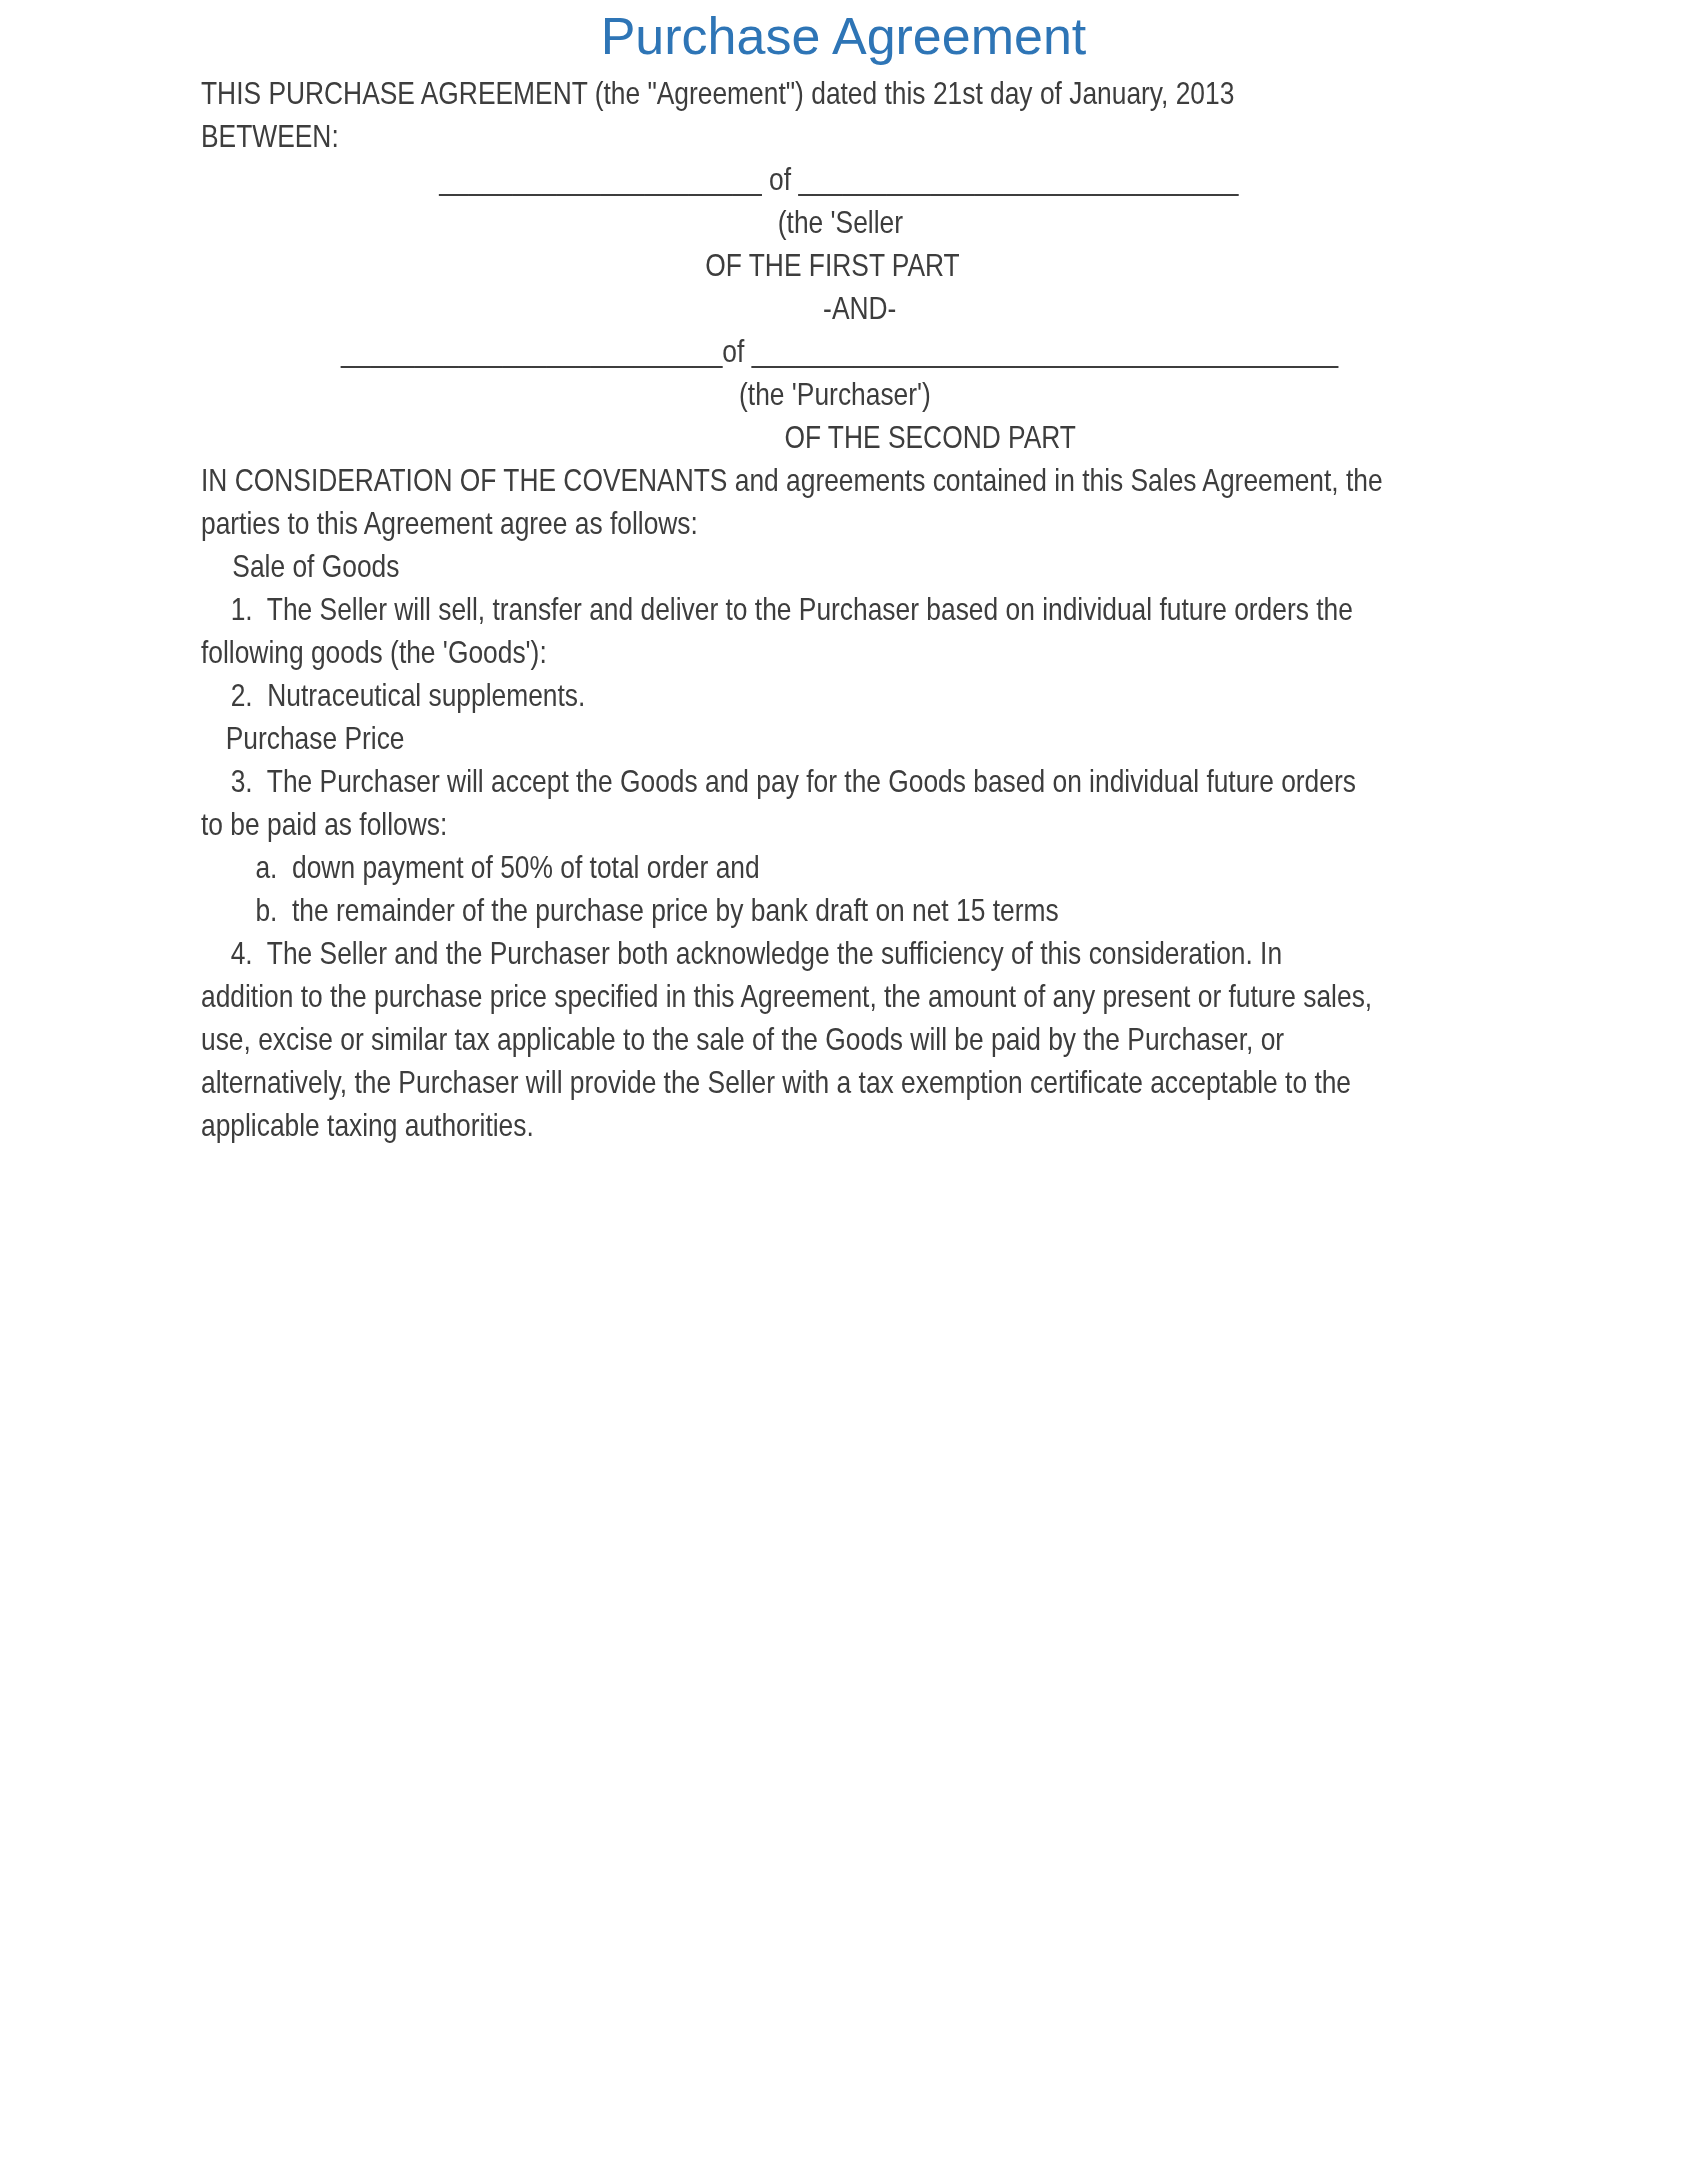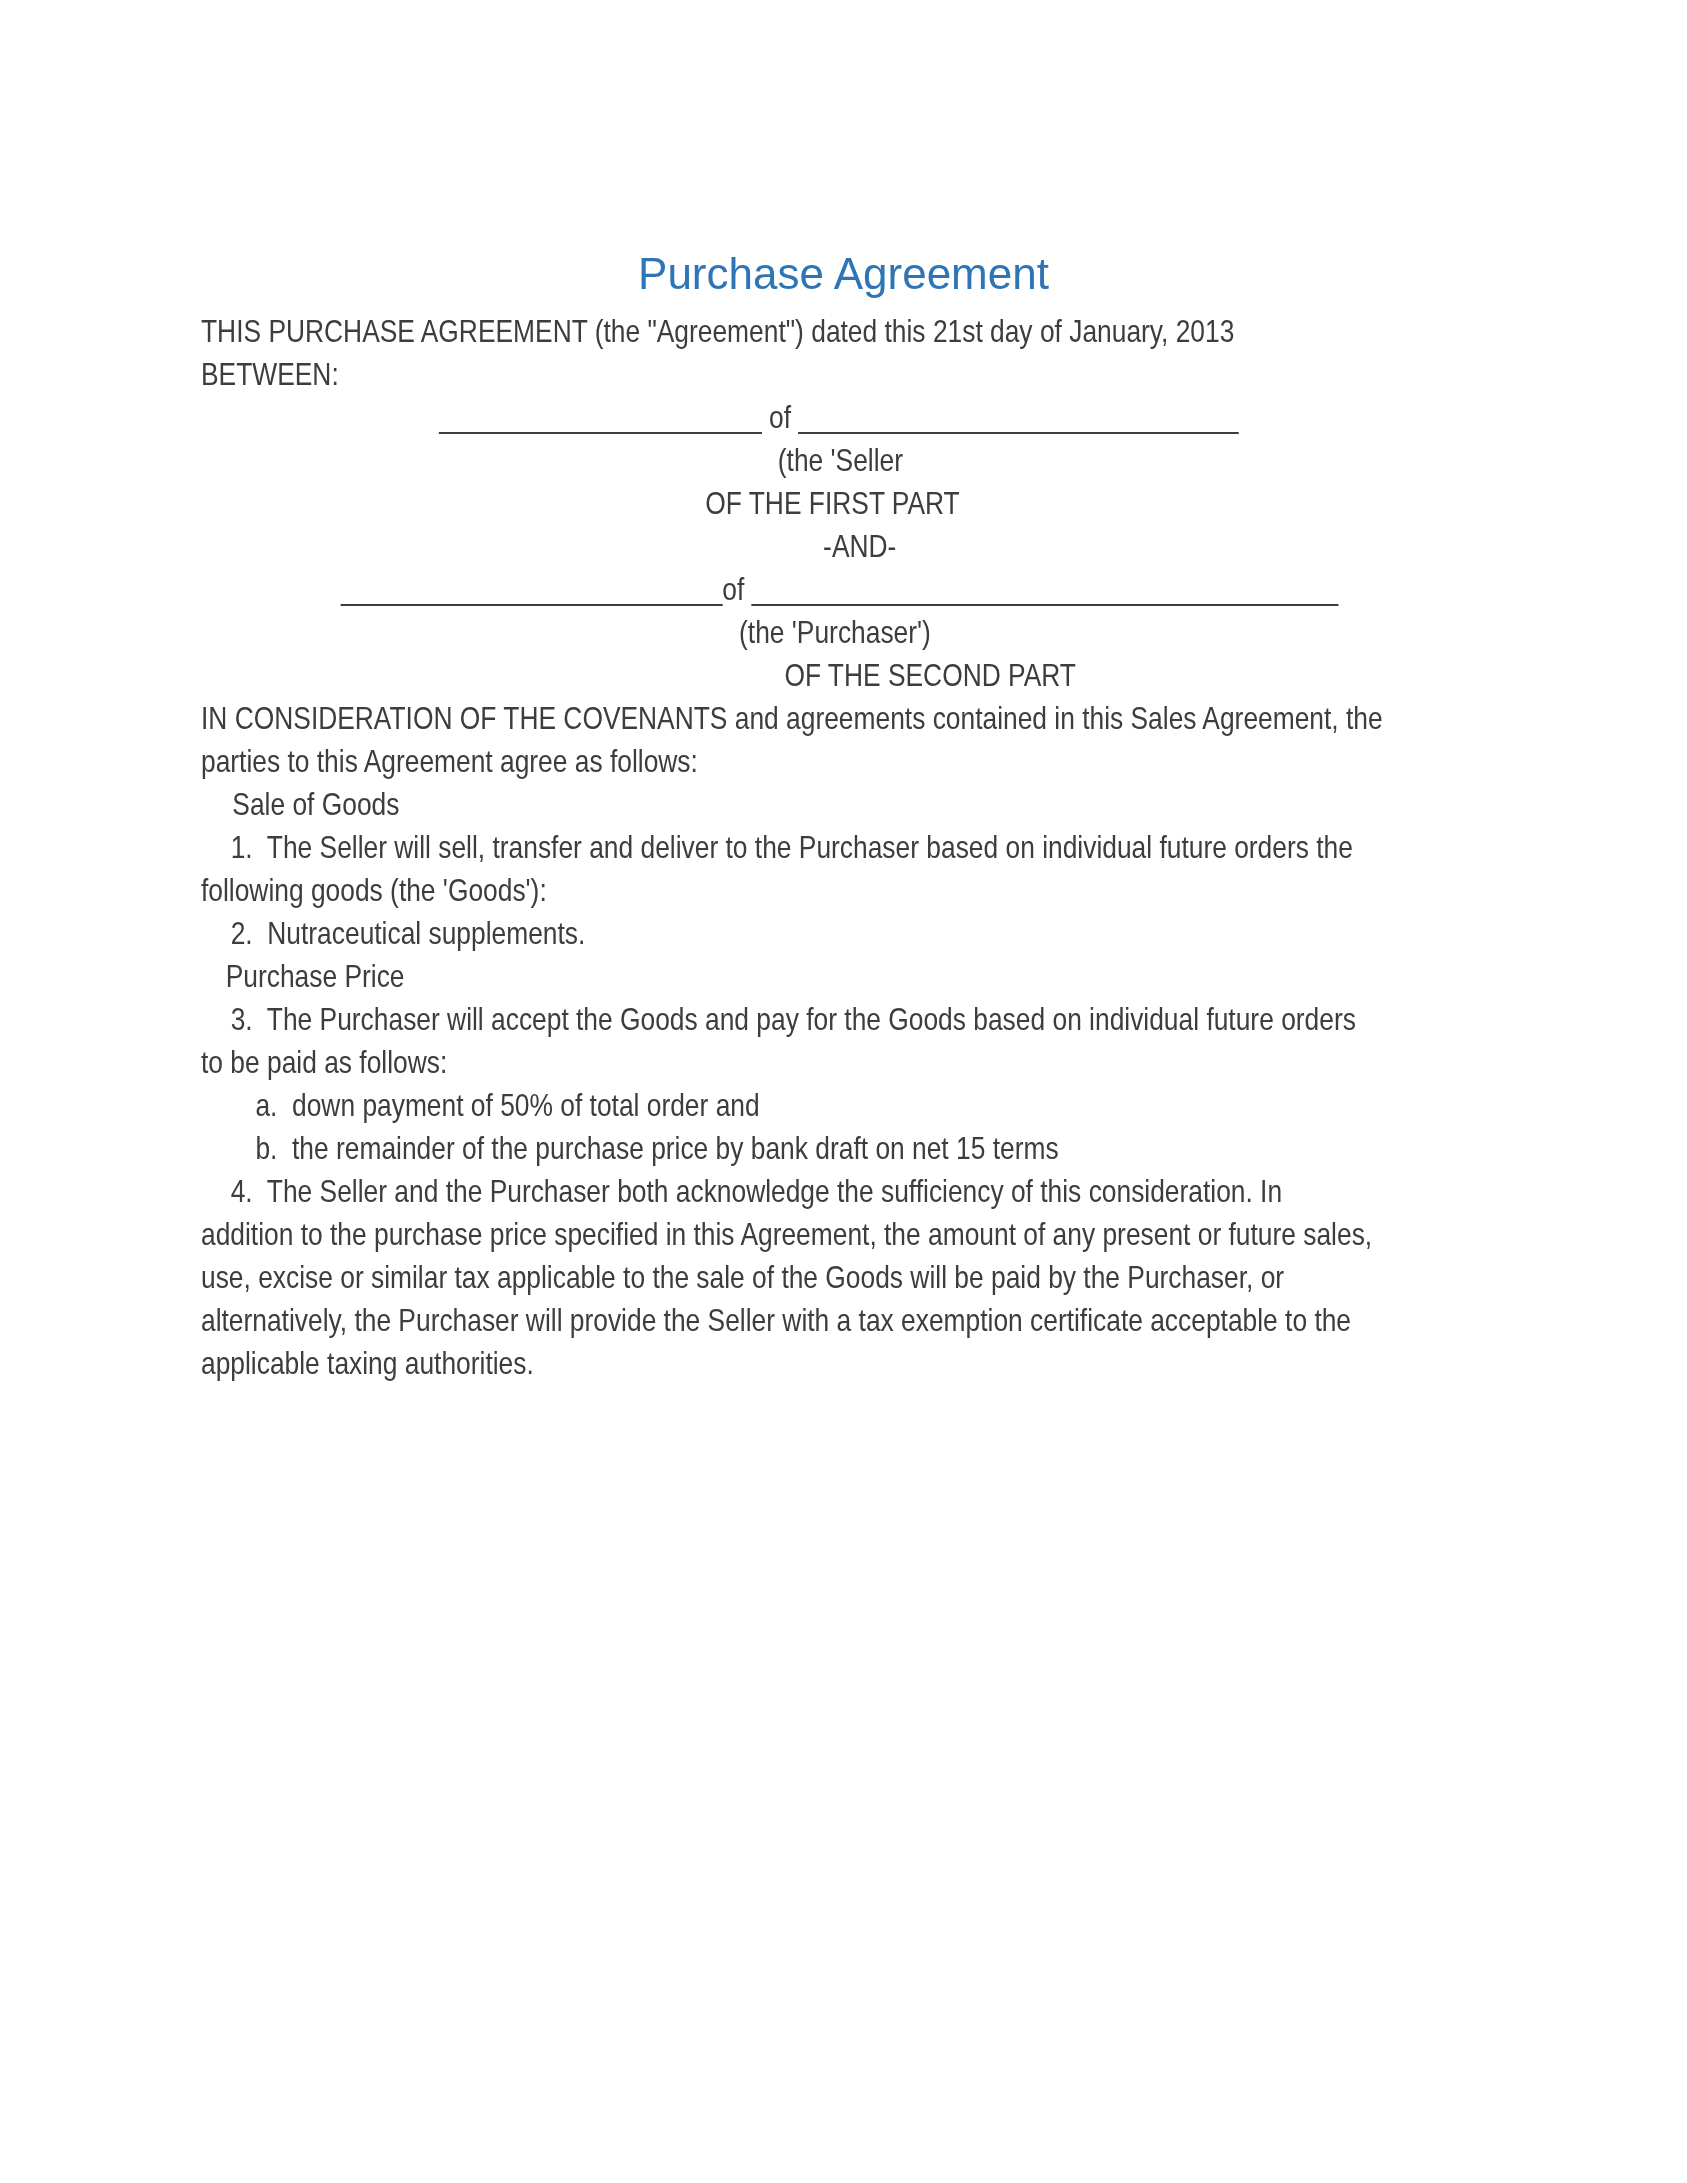--- a/index.html
+++ b/index.html
@@ -10,24 +10,23 @@
   .page {
     position: relative;
     width: 1687px;
     height: 2184px;
     background: #ffffff;
     overflow: hidden;
     font-family: "Liberation Sans", "DejaVu Sans", sans-serif;
   }
   .doc-title {
     margin: 0;
-    padding-top: 238px;
     text-align: center;
     color: #2E75B6;
-    font-size: 44px;
+    font-size: 52px;
     line-height: 72px;
     font-weight: 400;
   }
   .doc {
     margin-left: 201px;
     width: 1563px;
     transform: scaleX(0.824);
     transform-origin: top left;
     color: #3d3d3d;
     font-size: 32px;

